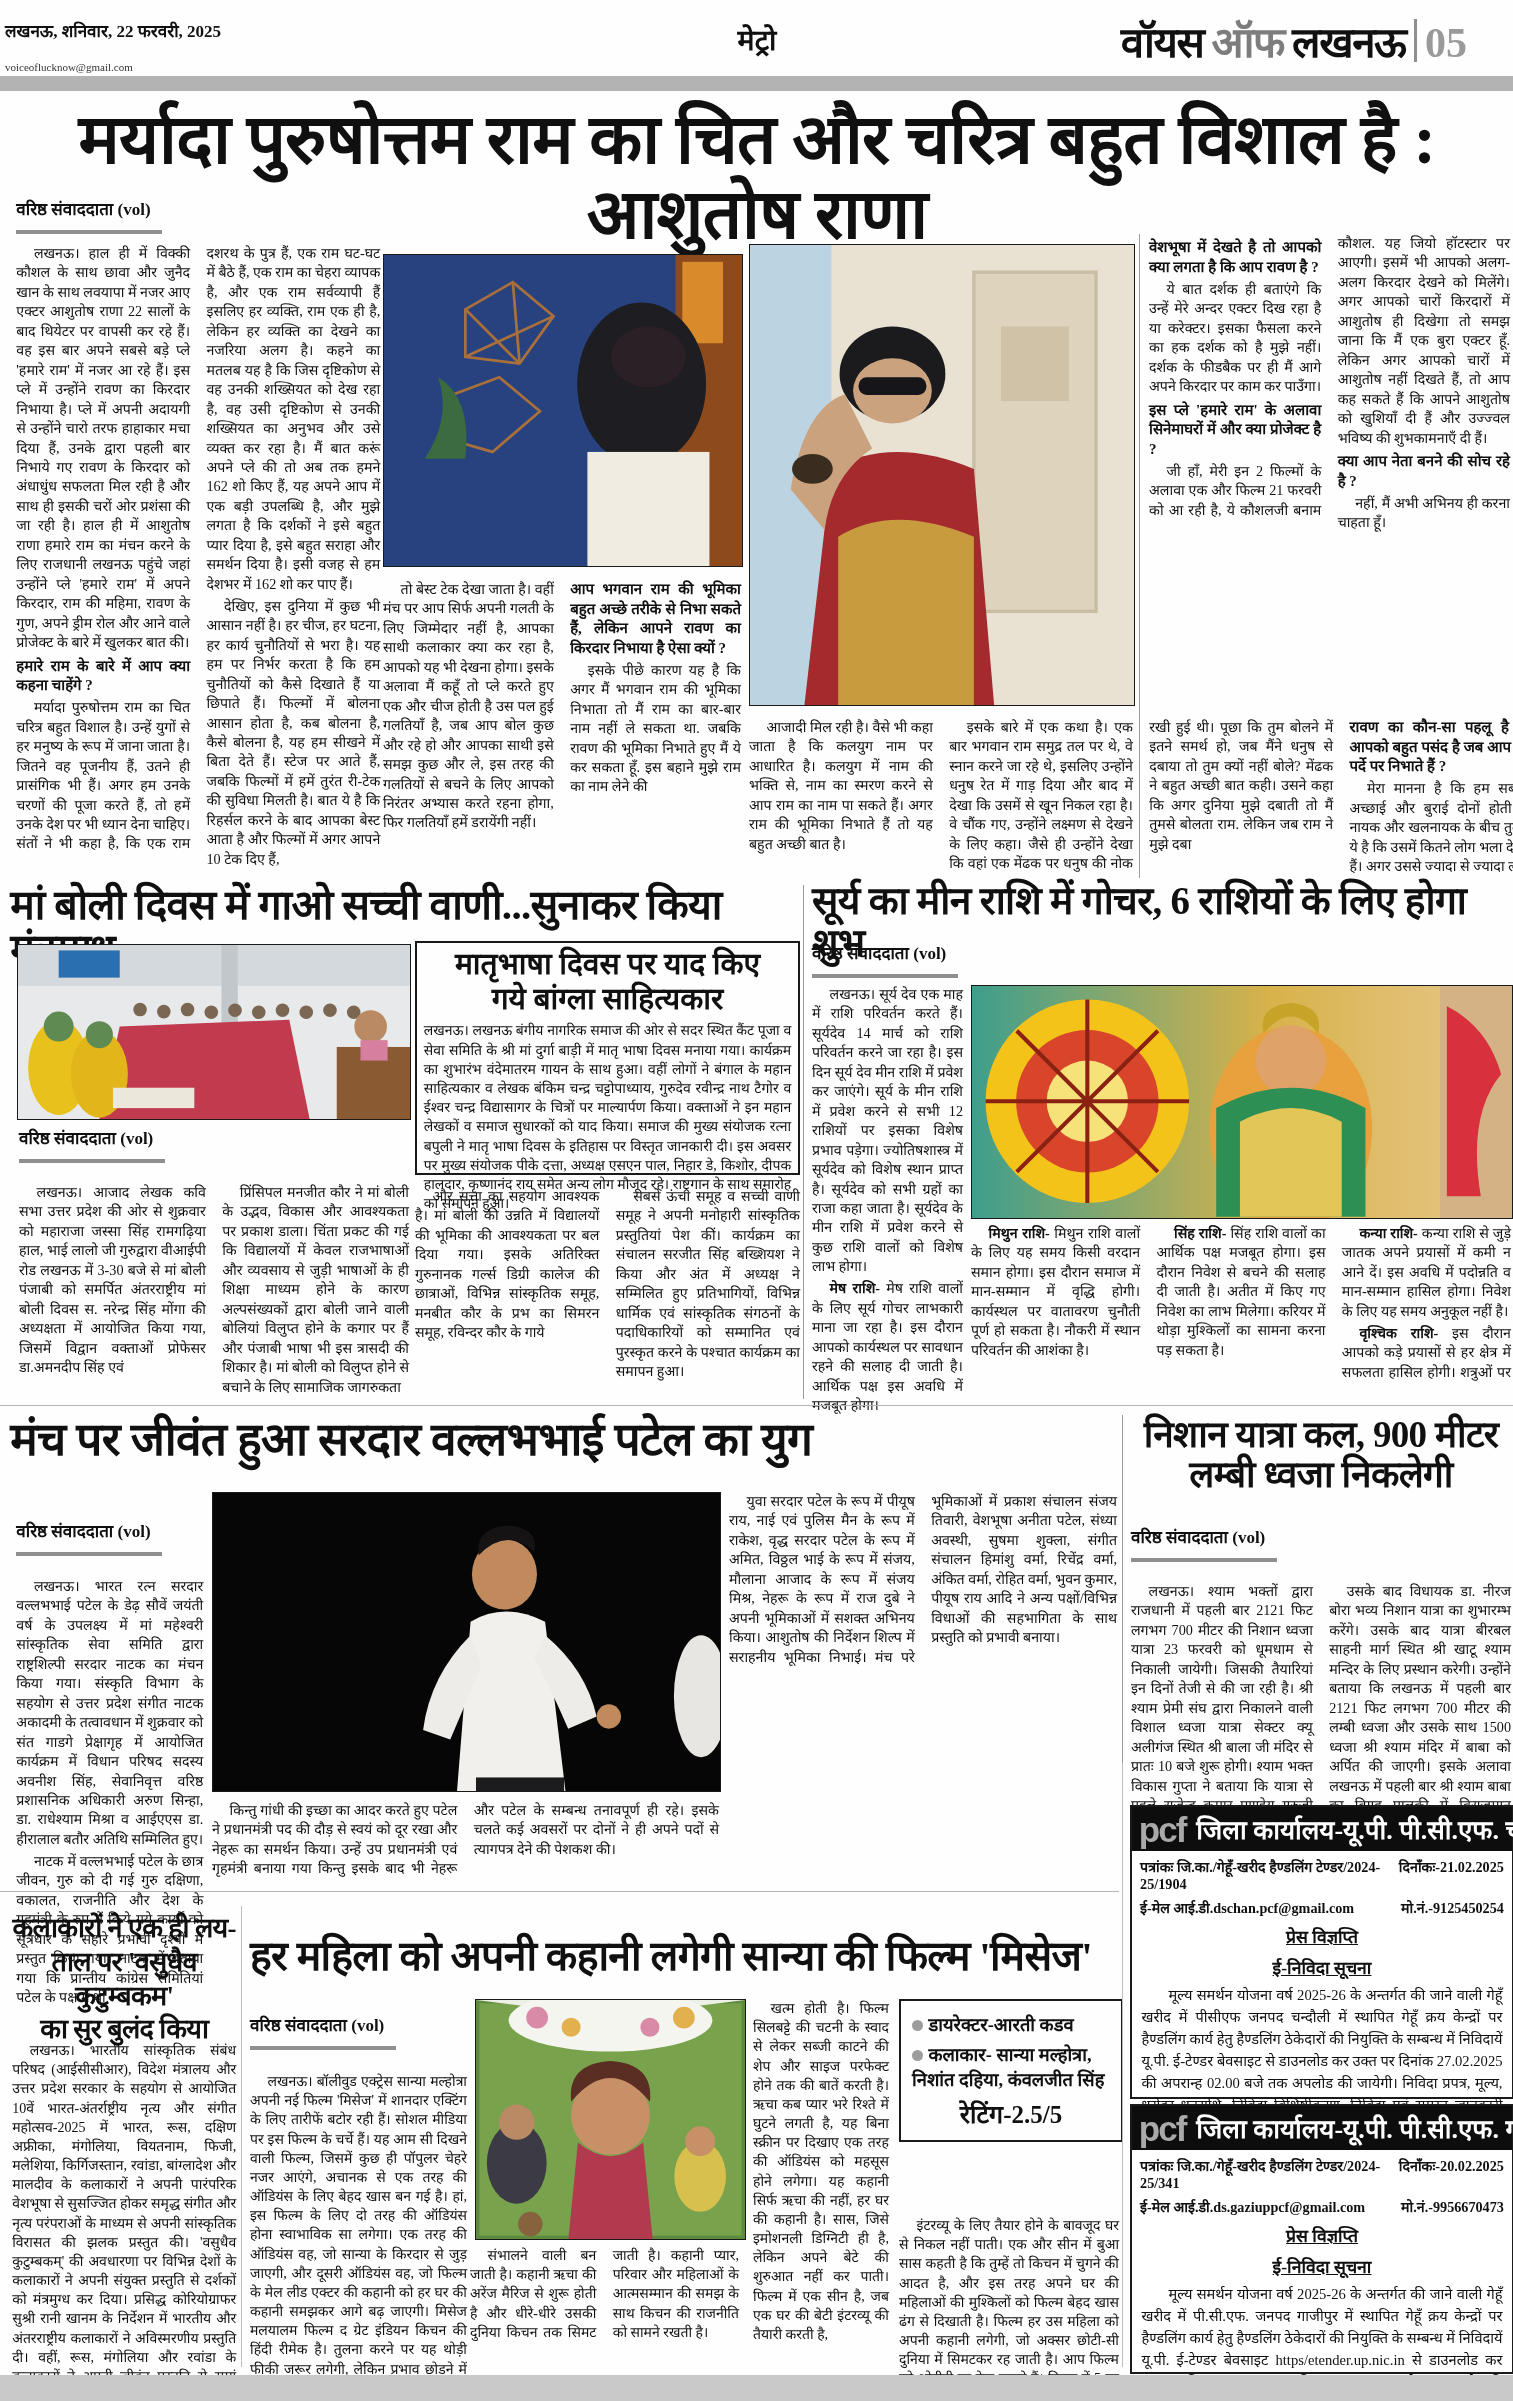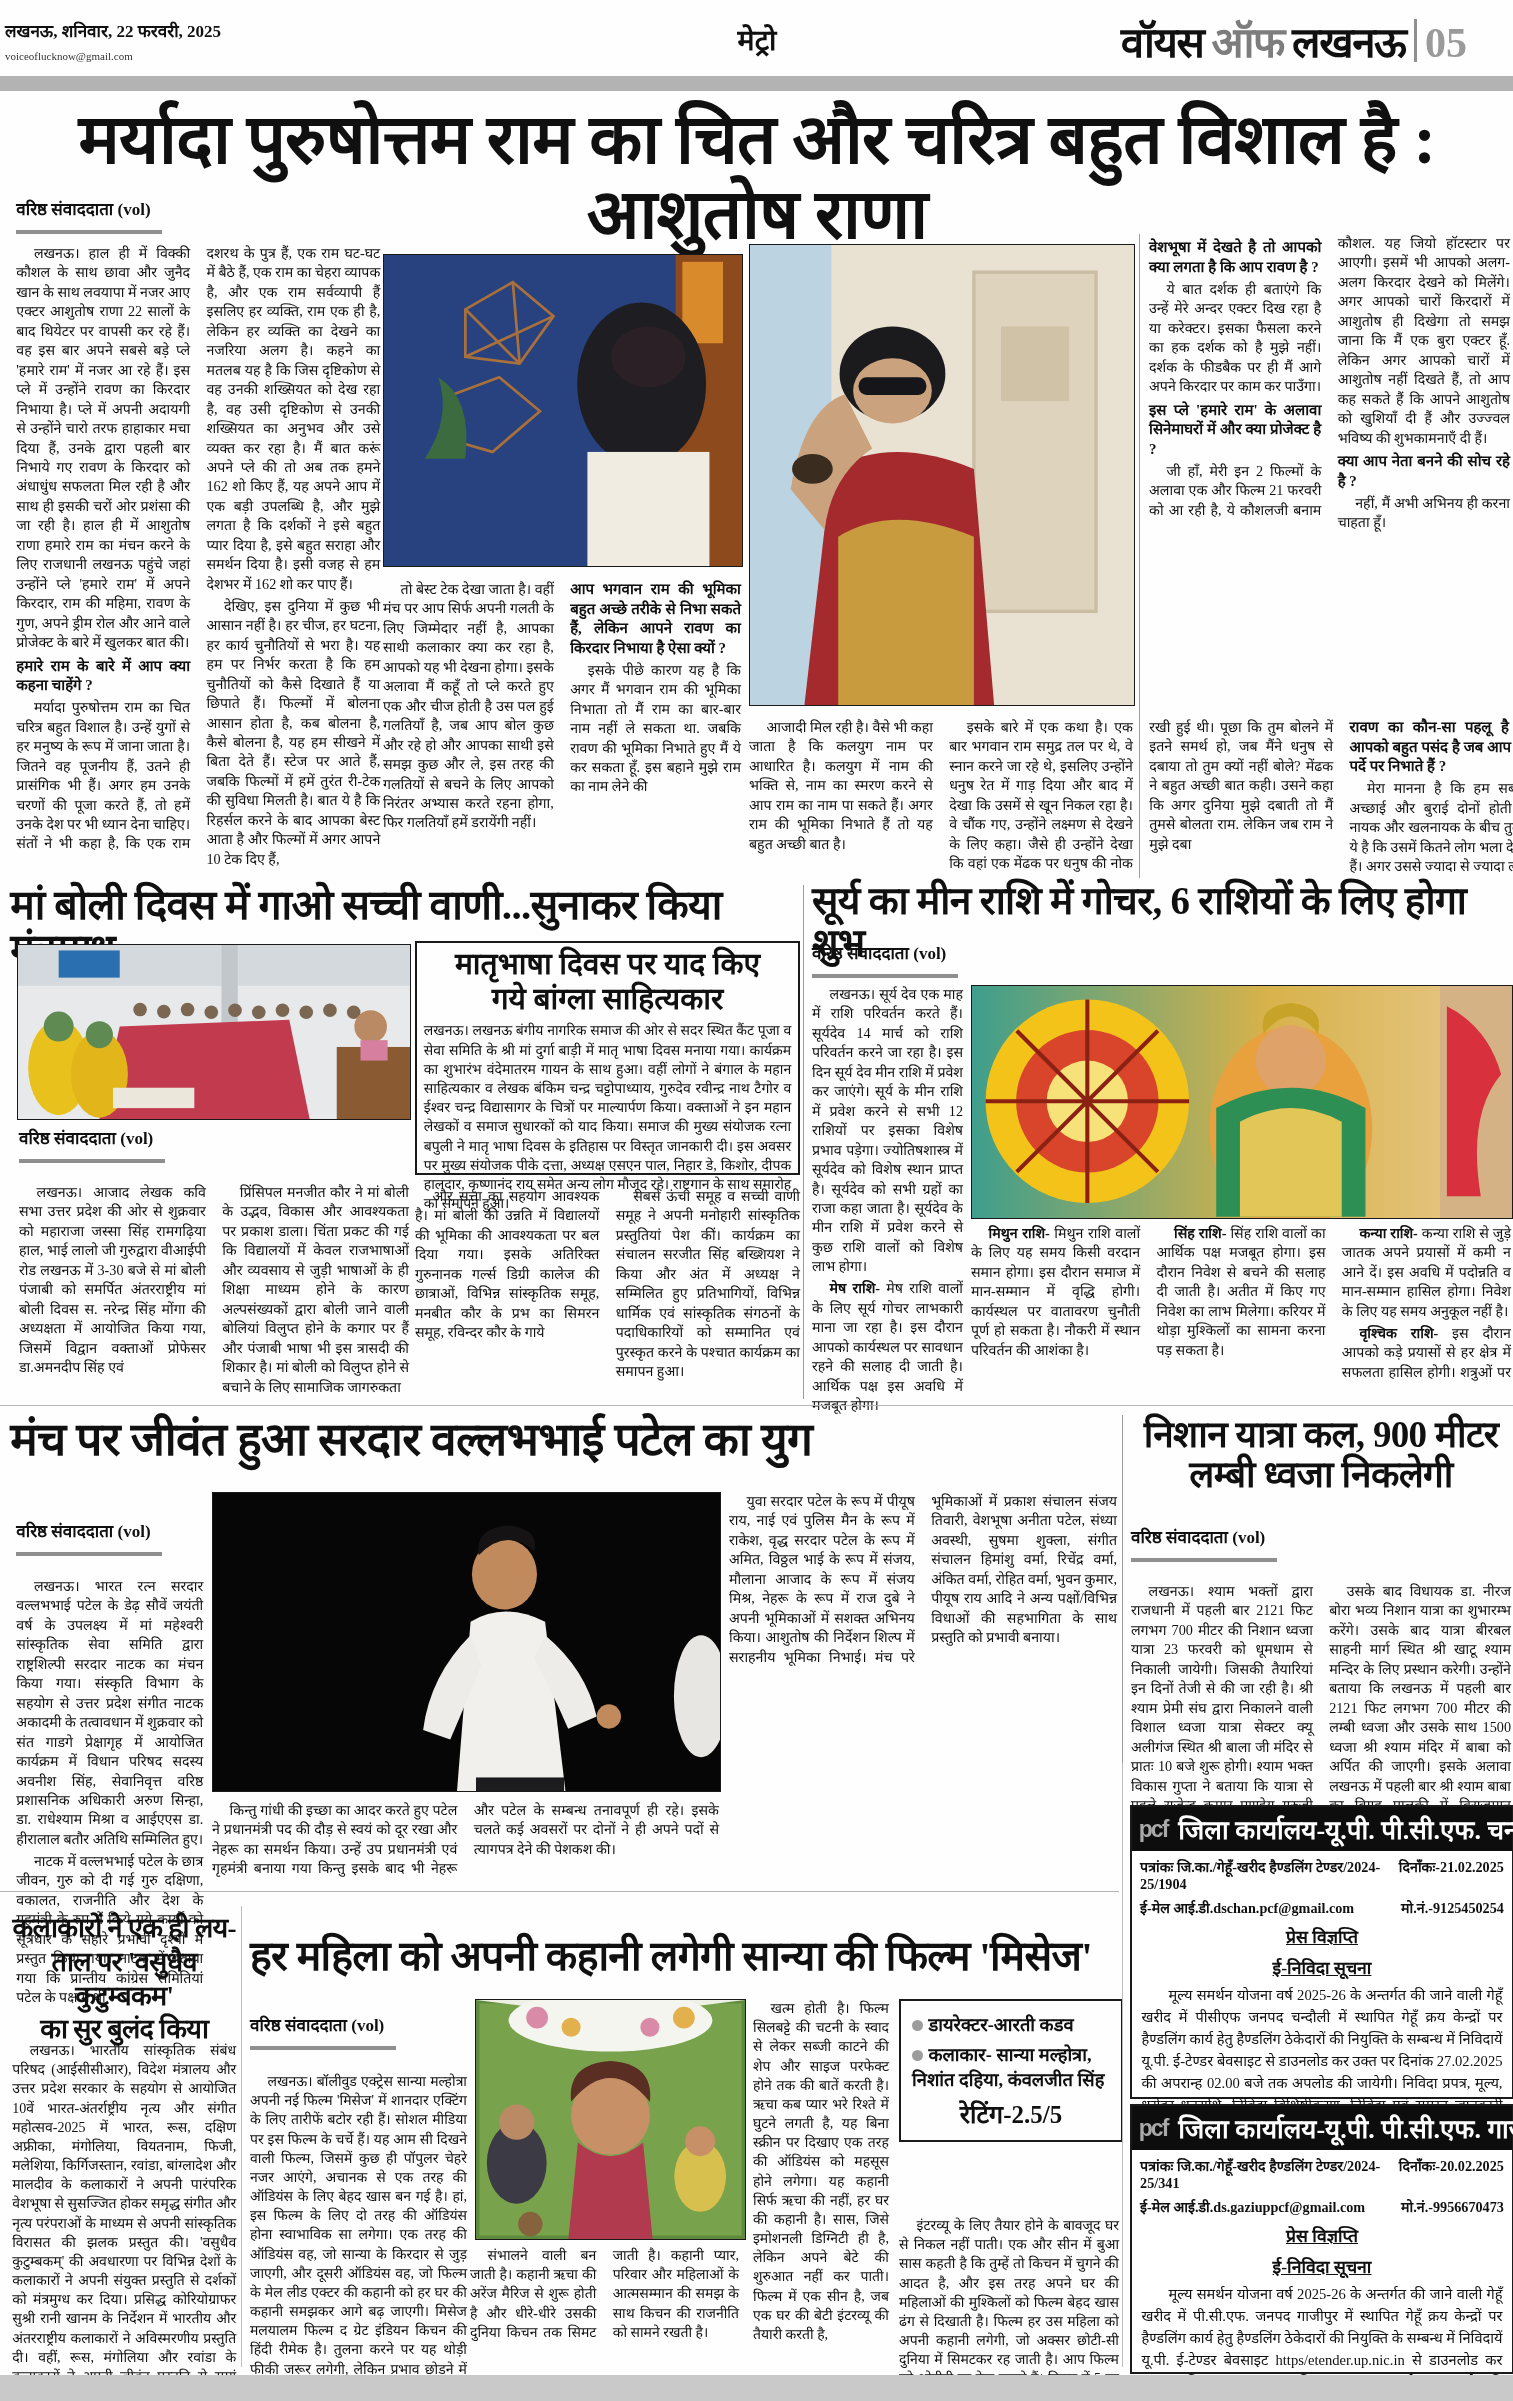--- a/index.html
+++ b/index.html
@@ -18,41 +18,41 @@
   .headline{font-weight:800;line-height:1.08;letter-spacing:-0.7px;}
   .vrule{width:1.4px;background:#9b9b9b;}
   .hrule{height:1.4px;background:#b5b5b5;}
   .masthead{display:flex;align-items:baseline;gap:9.5px;}
   .mast-word{font-weight:900;font-size:42px;letter-spacing:-1.4px;}
   .mast-of{color:#7d7d7d;}
   .mast-sep{width:3.4px;height:43px;background:#8f8f8f;align-self:center;}
   .mast-num{font-weight:800;font-size:42px;color:#9a9a9a;}
   .pcf-box{border:2px solid #1a1a1a;background:#fff;}
   .pcf-head{background:#0d0d0d;color:#fff;display:flex;align-items:center;gap:11px;padding:4.1px 6.8px;}
-  .pcf-logo{background:#0d0d0d;color:#a9a9a9;font-weight:900;font-size:23px;line-height:1;
+  .pcf-logo{background:#0d0d0d;color:#a9a9a9;font-weight:900;font-size:35px;line-height:1;
             font-family:"Liberation Sans", sans-serif;letter-spacing:-2px;}
   .pcf-title{font-weight:800;font-size:26px;white-space:nowrap;}
   .pcf-meta{display:flex;justify-content:space-between;font-weight:700;font-size:14.2px;padding:5.4px 8.1px 0 8.1px;}
   .pcf-center{font-weight:800;font-size:17.6px;text-align:center;text-decoration:underline;margin-top:6.8px;}
   .pcf-body{font-size:14.6px;line-height:1.5;text-align:justify;padding:6.8px 9.5px 0 9.5px;text-indent:27px;}
   .pcf-sign{font-weight:700;font-size:16.3px;text-align:right;padding-right:61px;line-height:1.7;}
   .qlabel{font-weight:700;}
   .info-box{border:2px solid #1a1a1a;padding:9.5px 11px;}
   .info-line{font-weight:800;font-size:18.3px;margin-bottom:5.4px;}
   .info-line .dot{display:inline-block;width:11px;height:11px;border-radius:50%;background:#9c9c9c;margin-right:5.4px;}
   .info-rating{font-weight:800;font-size:25px;text-align:center;margin-top:4.1px;}
 </style>
 </head>
 <body>
 
 <div class="page">
 
   <div class="abs" style="left:5px;top:19px;">
     <div style="font-weight:700;font-size:17px;">लखनऊ, शनिवार, 22 फरवरी, 2025</div>
-    <div style="font-size:11px;margin-top:8px;color:#333;">voiceoflucknow@gmail.com</div>
+    <div style="font-size:11px;margin-top:19px;color:#333;">voiceoflucknow@gmail.com</div>
   </div>
   <div class="abs" style="left:0;top:20.3px;width:1514px;text-align:center;font-weight:800;font-size:28.5px;">मेट्रो</div>
   <div class="abs masthead" style="right:47px;top:12.2px;gap:8px;">
     <span class="mast-word">वॉयस</span>
     <span class="mast-word mast-of">ऑफ</span>
     <span class="mast-word">लखनऊ</span>
     <span class="mast-sep"></span>
     <span class="mast-num">05</span>
   </div>
   <div class="abs" style="left:0;top:76px;width:1514px;height:15px;background:#b3b3b3;"></div>

